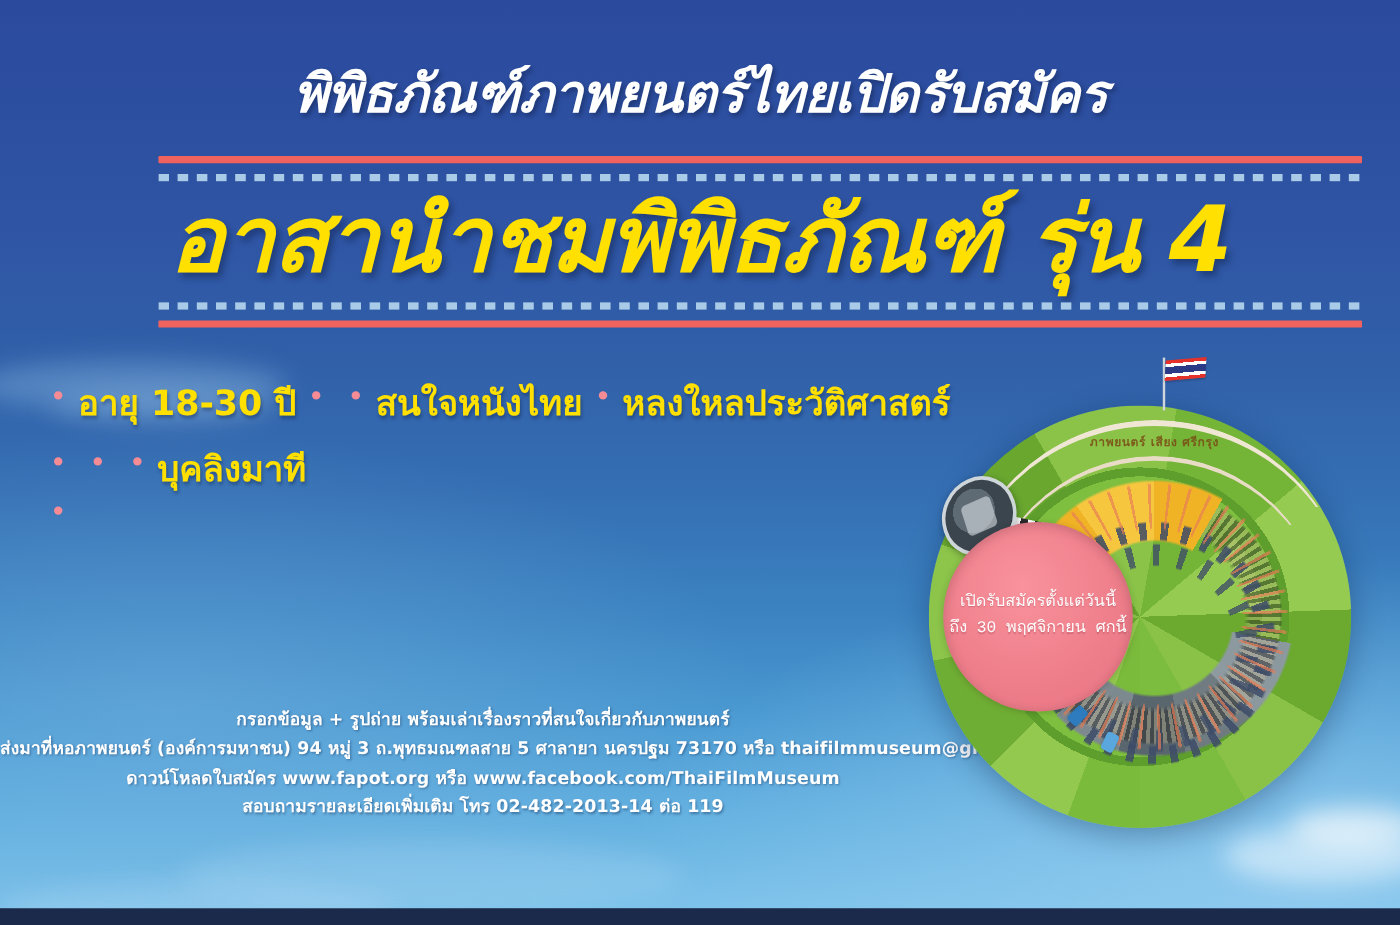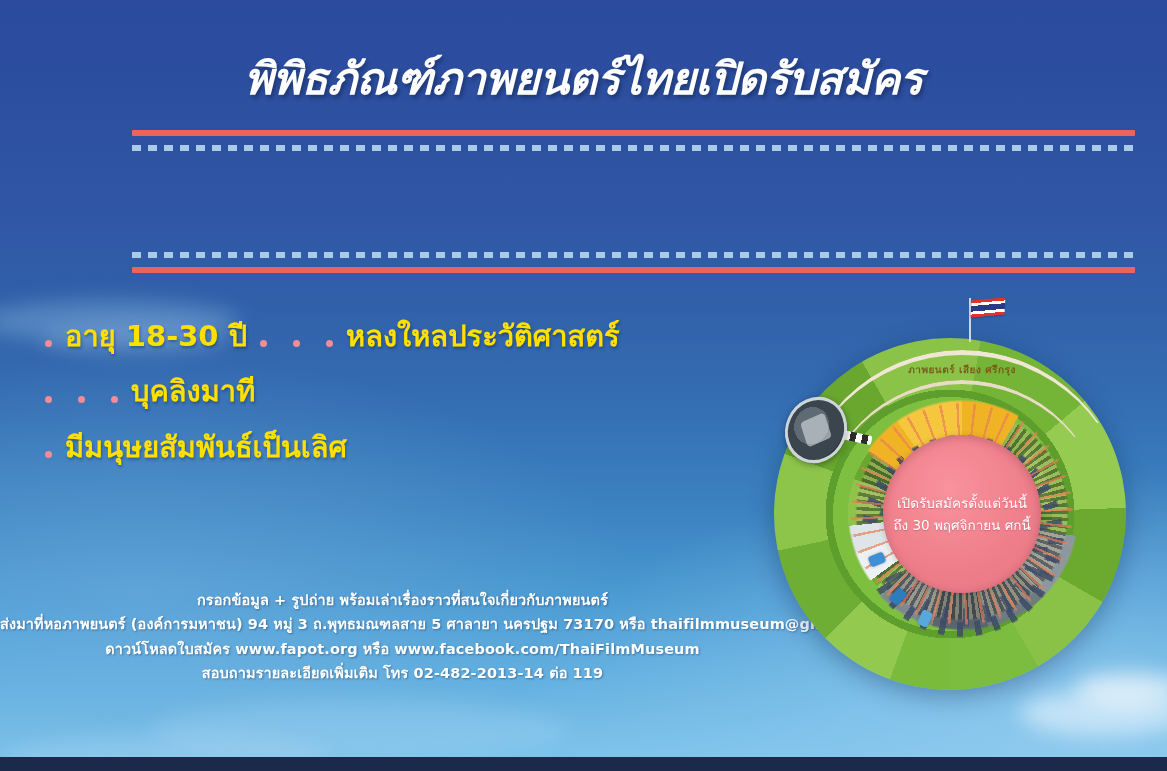--- a/index.html
+++ b/index.html
@@ -100,21 +100,21 @@
 
   
   .bullets {
     position: absolute;
     left: 45px;
     top: 318px;
     width: 860px;
   }
   .bullet-row {
     display: flex;
-    align-items: flex-end;
+    align-items: center;
     flex-wrap: nowrap;
     margin-bottom: 19px;
     color: #ffe000;
     font-size: 29px;
     font-weight: bold;
     line-height: 1.25;
     text-shadow: 1px 2px 3px rgba(10,25,60,0.38);
     white-space: nowrap;
   }
   .dot {
@@ -439,22 +439,23 @@
   .badge {
     position: absolute;
     left: 50%;
     top: 52px;
     width: 352px;
     height: 352px;
     margin-left: -176px;
     border-radius: 50%;
     display: flex;
     align-items: center;
-    justify-content: center;
+    justify-content: flex-start;
     pointer-events: none;
+    font-family: Liberation Mono, monospace;
   }
   .badge-circle {
     width: 158px;
     height: 158px;
     border-radius: 50%;
     background: radial-gradient(circle at 42% 34%, #f8929c 0%, #ef7f8b 55%, #e87483 100%);
     display: flex;
     align-items: center;
     justify-content: center;
     box-shadow: 0 2px 10px rgba(40,20,30,.22) inset, 0 1px 6px rgba(0,0,0,.18);
@@ -480,47 +481,48 @@
   <div class="cloud c5"></div>
   <div class="cloud c6"></div>
 
   <div class="headline">พิพิธภัณฑ์ภาพยนตร์ไทยเปิดรับสมัคร</div>
 
   <div class="rule-group top">
     <div class="rule-solid"></div>
     <div class="rule-dashed"></div>
   </div>
 
+  <div class="title">อาสานำชมพิพิธภัณฑ์ รุ่น 4</div>
 
   <div class="rule-group bottom">
     <div class="rule-dashed"></div>
     <div class="rule-solid"></div>
   </div>
 
   <div class="bullets">
 
     <div class="bullet-row">
       <span class="dot"></span>
       <span class="bullet-text">อายุ 18-30 ปี</span>
       <span class="dot mid"></span>
       <span class="dot mid"></span>
+      <span class="bullet-text">สนใจหนังไทย</span>
       <span class="dot mid"></span>
       <span class="bullet-text">หลงใหลประวัติศาสตร์</span>
     </div>
 
     <div class="bullet-row">
       <span class="dot"></span>
       <span class="dot mid"></span>
       <span class="dot mid"></span>
       <span class="bullet-text">บุคลิงมาที</span>
     </div>
 
     <div class="bullet-row">
       <span class="dot"></span>
-      <span class="bullet-text">มีมนุษยสัมพันธ์เป็นเลิศ</span>
     </div>
 
   </div>
 
   <div class="footer">
     <div>กรอกข้อมูล + รูปถ่าย พร้อมเล่าเรื่องราวที่สนใจเกี่ยวกับภาพยนตร์</div>
     <div>ส่งมาที่หอภาพยนตร์ (องค์การมหาชน) 94 หมู่ 3 ถ.พุทธมณฑลสาย 5 ศาลายา นครปฐม 73170 หรือ thaifilmmuseum@gmail.com</div>
     <div>ดาวน์โหลดใบสมัคร www.fapot.org หรือ www.facebook.com/ThaiFilmMuseum</div>
     <div>สอบถามรายละเอียดเพิ่มเติม โทร 02-482-2013-14 ต่อ 119</div>
   </div>

